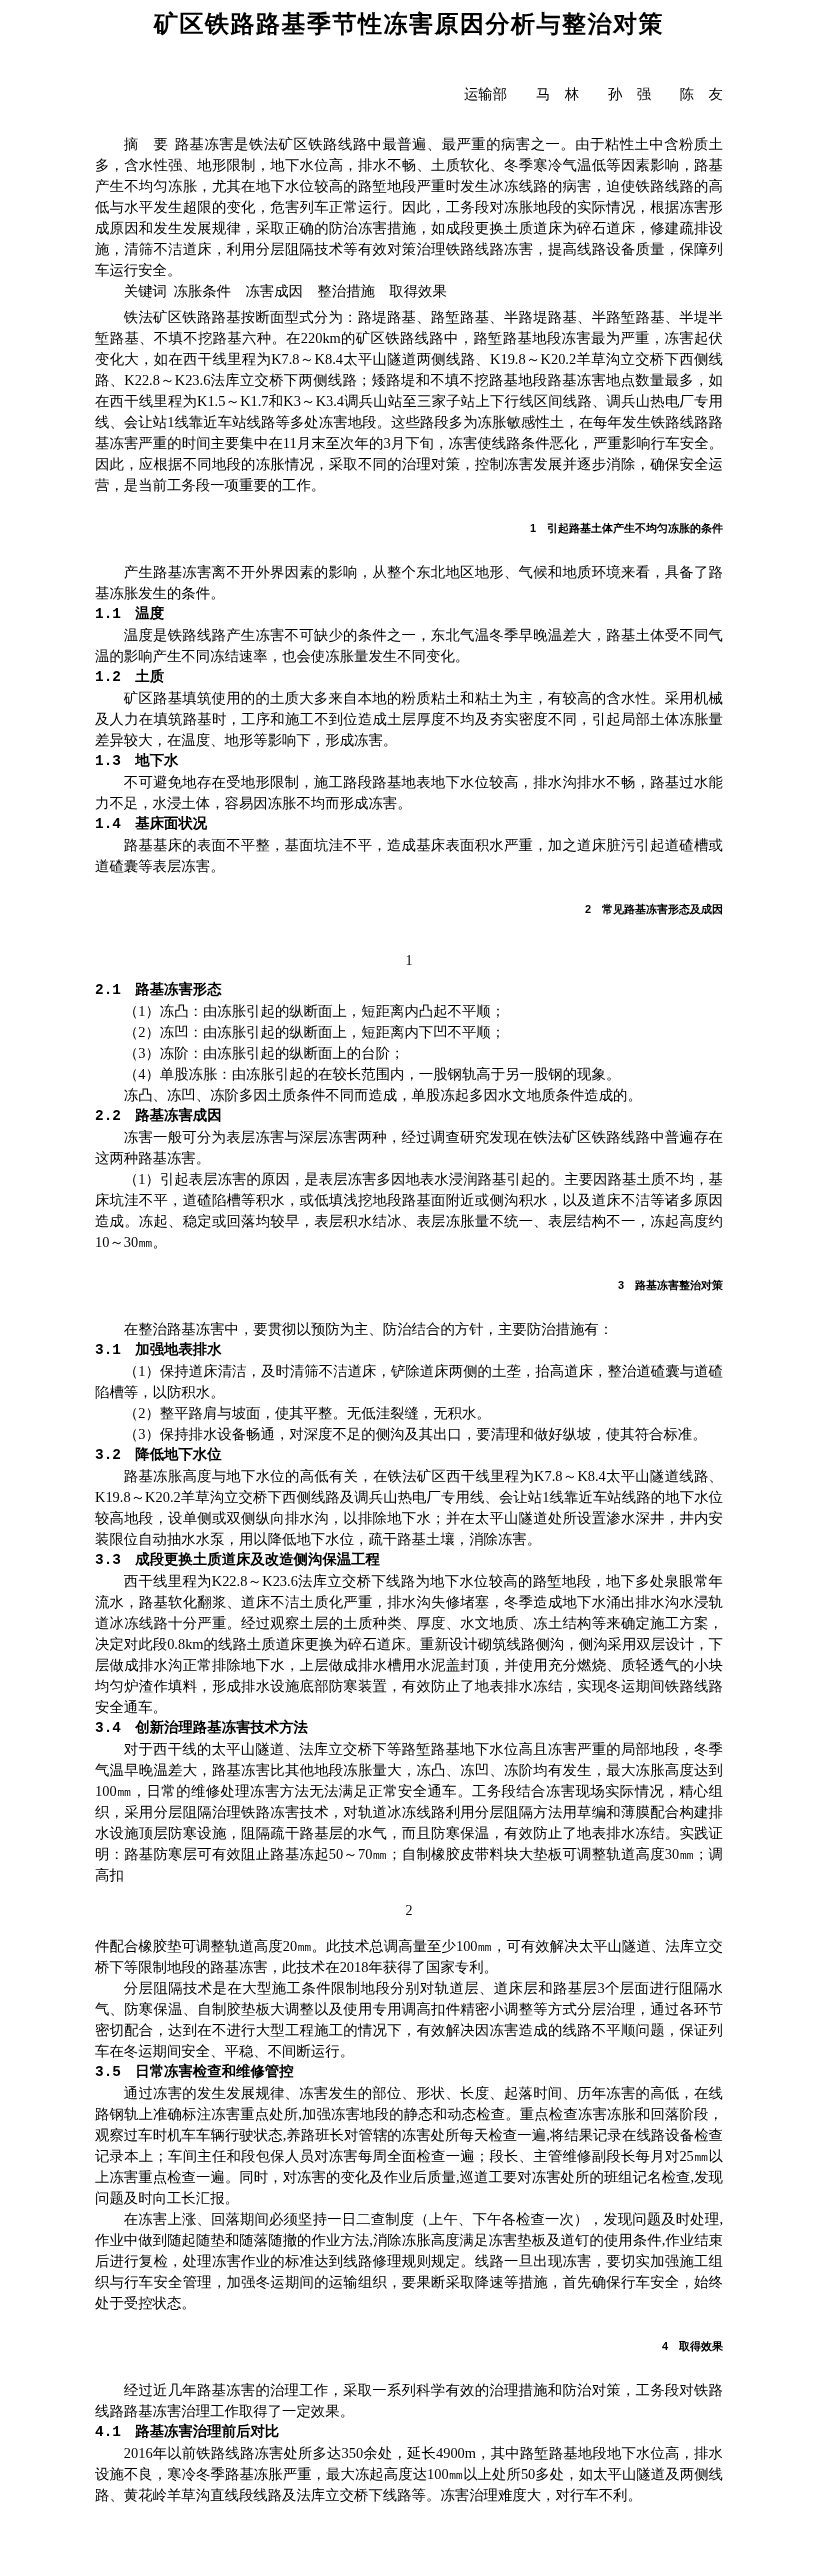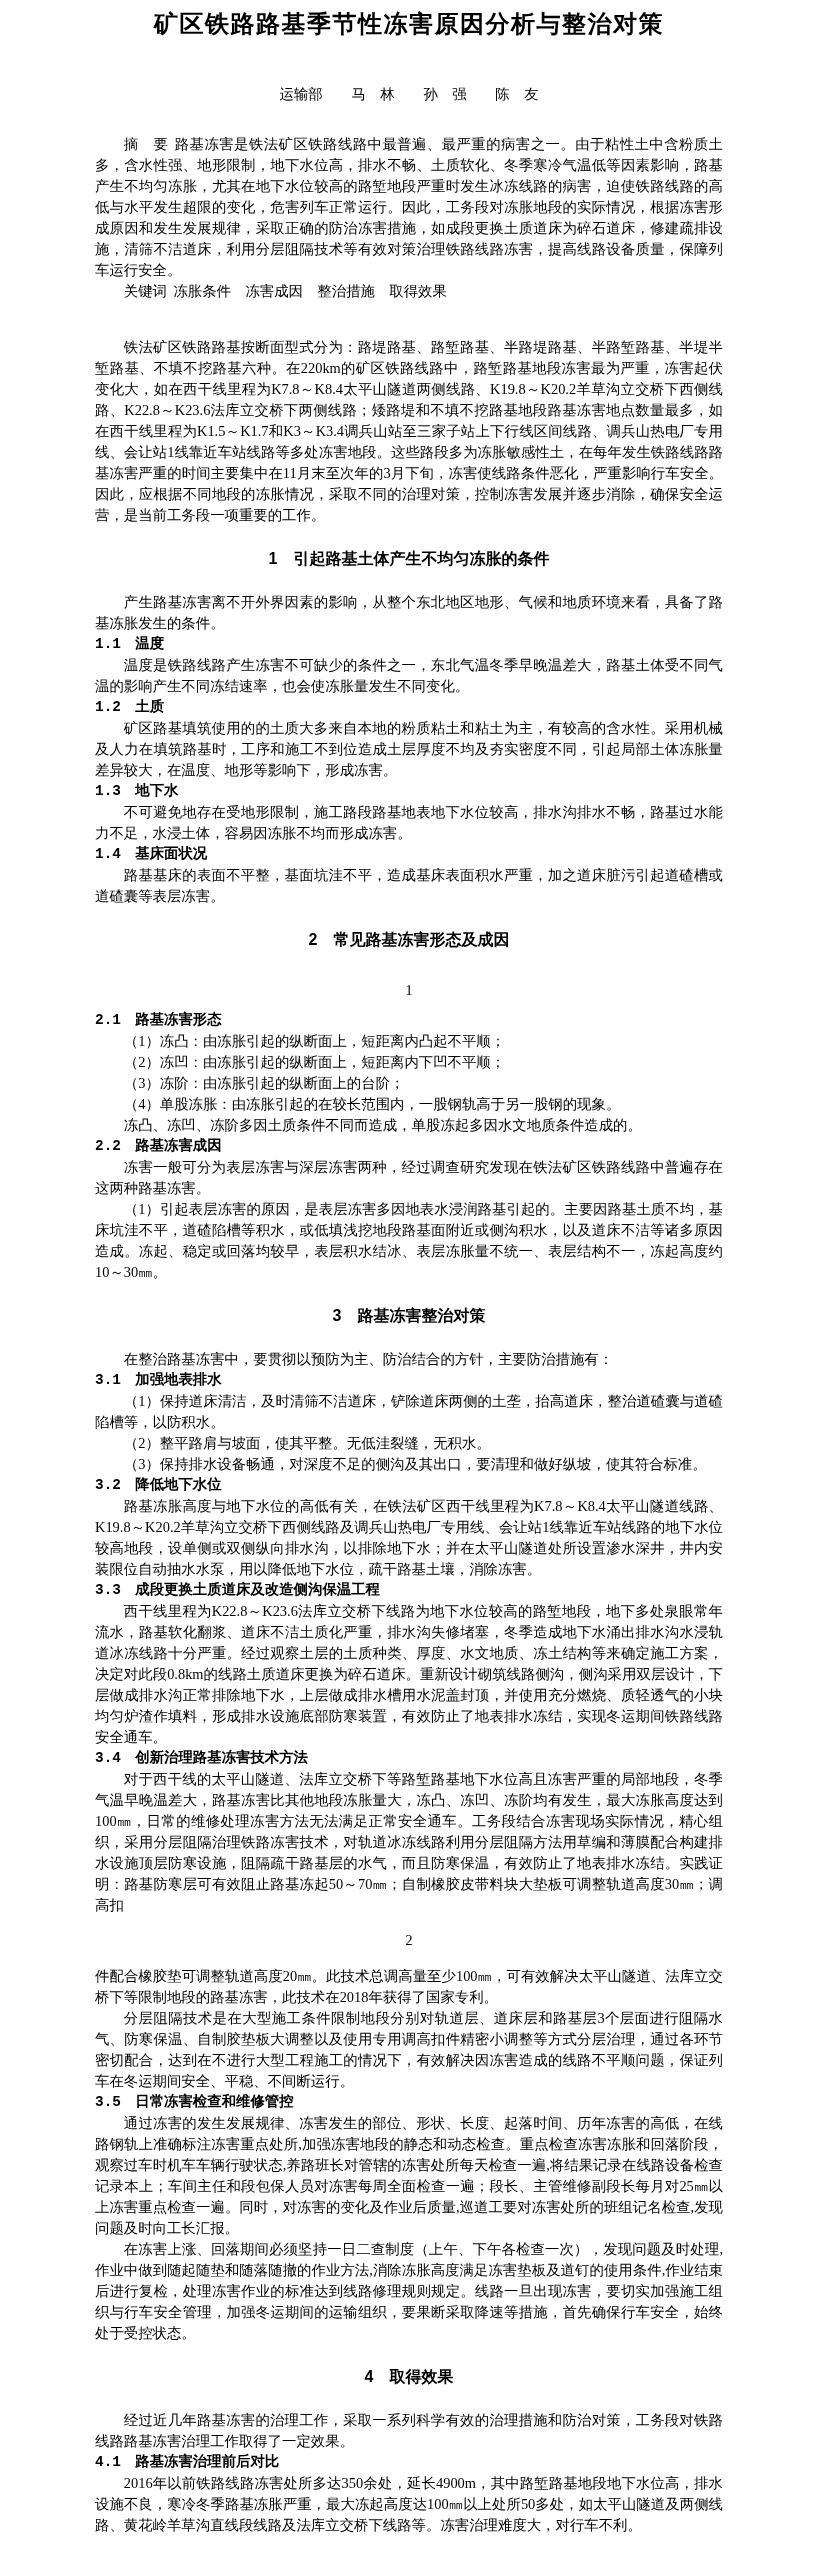--- a/index.html
+++ b/index.html
@@ -22,44 +22,44 @@
     font-weight: bold;
     font-size: 24px;
     line-height: 35px;
     letter-spacing: 1.5px;
     text-align: center;
     margin: 0;
   }
   .authors {
     font-size: 14.4px;
     line-height: 17.5px;
-    text-align: center;
+    text-align: right;
     margin: 45px 0 0 0;
   }
   p { margin: 0; }
   .para {
     font-size: 14.4px;
     line-height: 21px;
     text-align: justify;
   }
   .indent { text-indent: 2em; }
   .abstract { margin-top: 30px; }
-  .intro { margin-top: 35px; }
+  .intro { margin-top: 5px; }
   .run-label {
     font-family: "Liberation Sans", "DejaVu Sans", sans-serif;
     font-weight: normal;
     padding-right: 0.45em;
   }
   .h1 {
     font-family: "Liberation Sans", "DejaVu Sans", sans-serif;
     font-weight: bold;
-    font-size: 16px;
+    font-size: 11px;
     line-height: 25px;
     margin: 20.6px 0 20.6px 0;
-    text-align: center;
+    text-align: right;
   }
   .h2 {
     font-family: Liberation Mono, monospace;
     font-weight: bold;
     font-size: 14.4px;
     line-height: 21px;
     margin: 0;
     text-align: left;
   }
   .pagenum {

